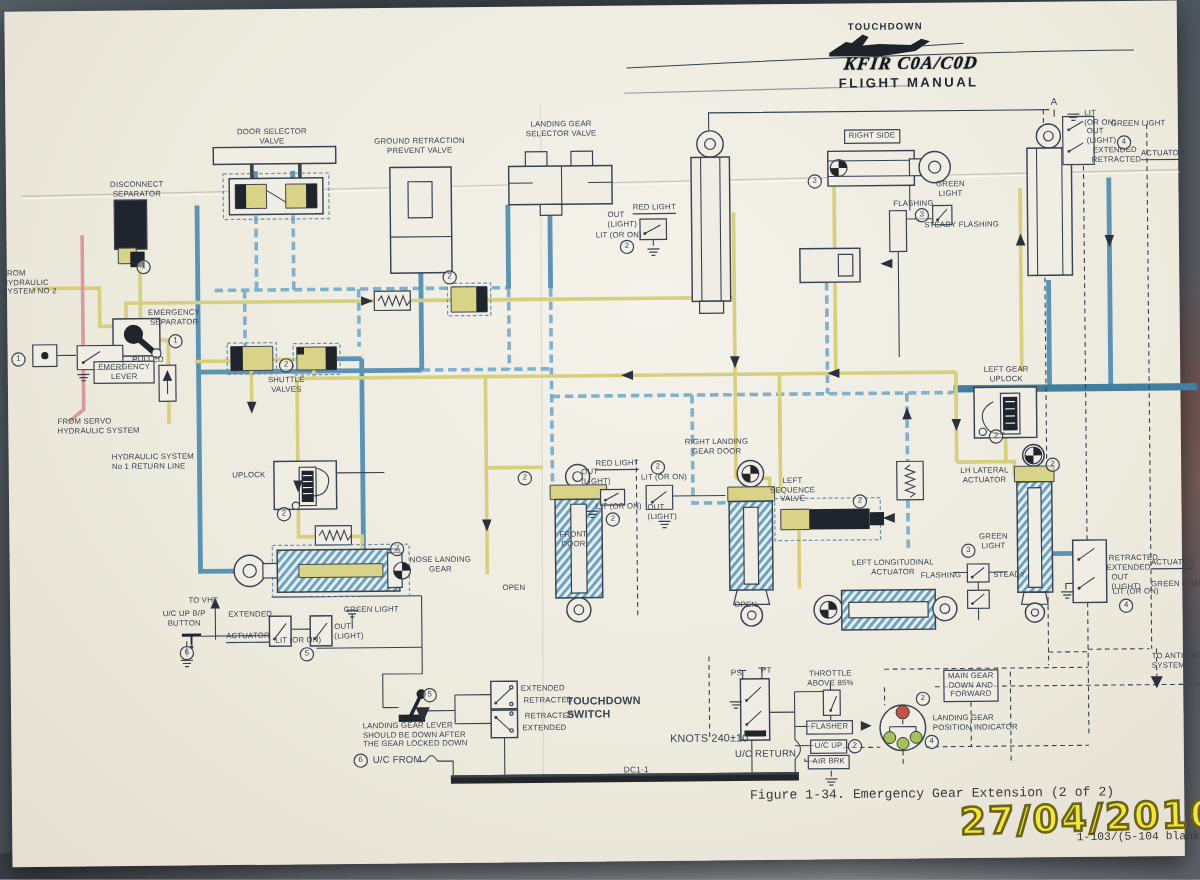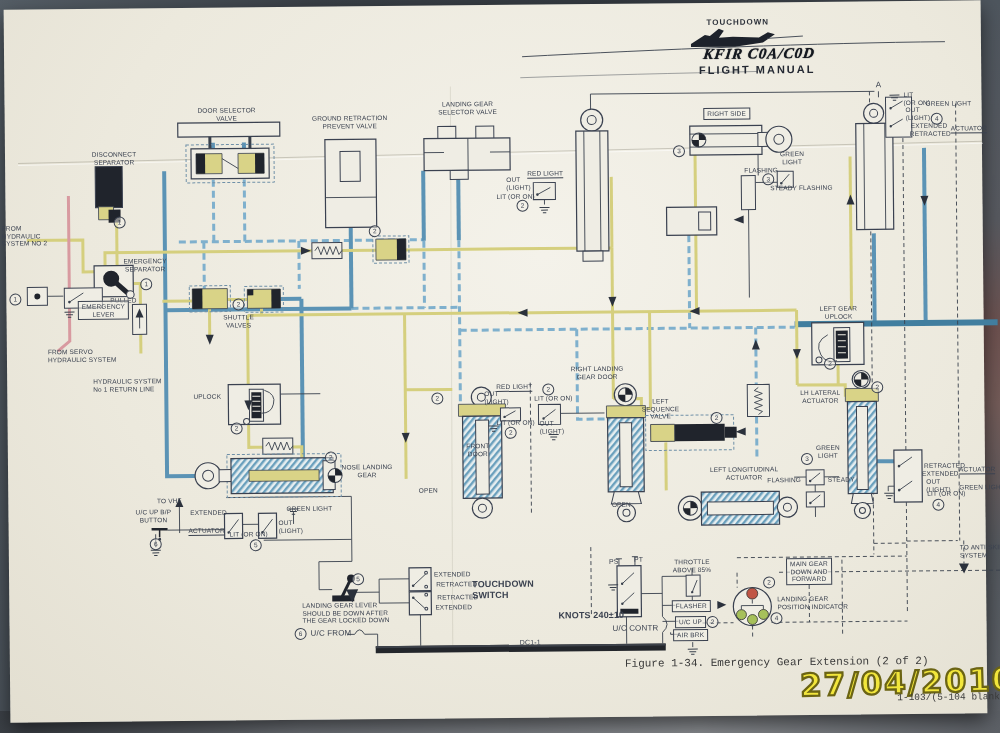--- a/index.html
+++ b/index.html
@@ -647,22 +647,22 @@
         <div class="lab" style="left: 435px; top: 593px;">RETRACTED</div>
         <div class="lab" style="left: 433px; top: 603px;">EXTENDED</div>
         <div class="lab" style="left: 470px; top: 579px; font-size: 9px; font-weight: 700;">TOUCHDOWN
 SWITCH</div>
         <div class="lab" style="left: 300px; top: 600px;">LANDING GEAR LEVER
 SHOULD BE DOWN AFTER
 THE GEAR LOCKED DOWN</div>
         <div class="lab" style="left: 308px; top: 627px; font-size: 8px;">U/C FROM</div>
         <div class="lab" style="left: 607px; top: 559px; font-size: 7px;">PS</div>
         <div class="lab" style="left: 632px; top: 557px; font-size: 7px;">PT</div>
-        <div class="lab" style="left: 556px; top: 611px; font-size: 9px; font-weight: 700;">KNOTS 240±10</div>
-        <div class="lab" style="left: 610px; top: 625px; font-size: 8px;">U/C CONTR</div>
+        <div class="lab" style="left: 556px; top: 611px; font-size: 9px; font-weight: 400;">KNOTS 240±10</div>
+        <div class="lab" style="left: 610px; top: 625px; font-size: 8px;">U/C RETURN</div>
         <div class="lab" style="left: 517px; top: 639px; font-size: 7px;">DC1-1</div>
         <div class="lab c" style="left: 690px; top: 560px;">THROTTLE
 ABOVE 85%</div>
         <div class="lab c box" style="left: 689px; top: 602px;">FLASHER</div>
         <div class="lab c box" style="left: 688px; top: 618px;">U/C UP</div>
         <div class="lab c box" style="left: 688px; top: 631px;">AIR BRK</div>
         <div class="lab c box" style="left: 807px; top: 561px;">MAIN GEAR
 DOWN AND
 FORWARD</div>
         <div class="lab" style="left: 775px; top: 598px;">LANDING GEAR

